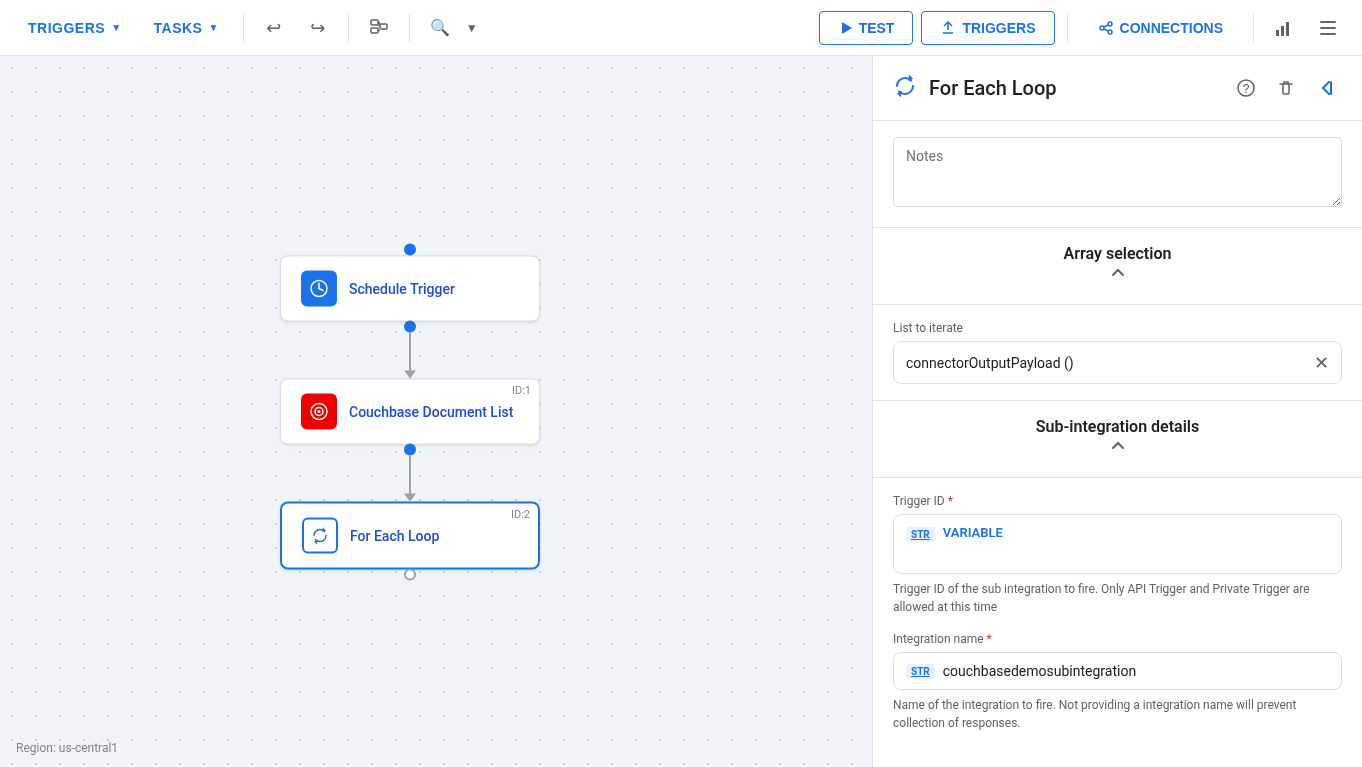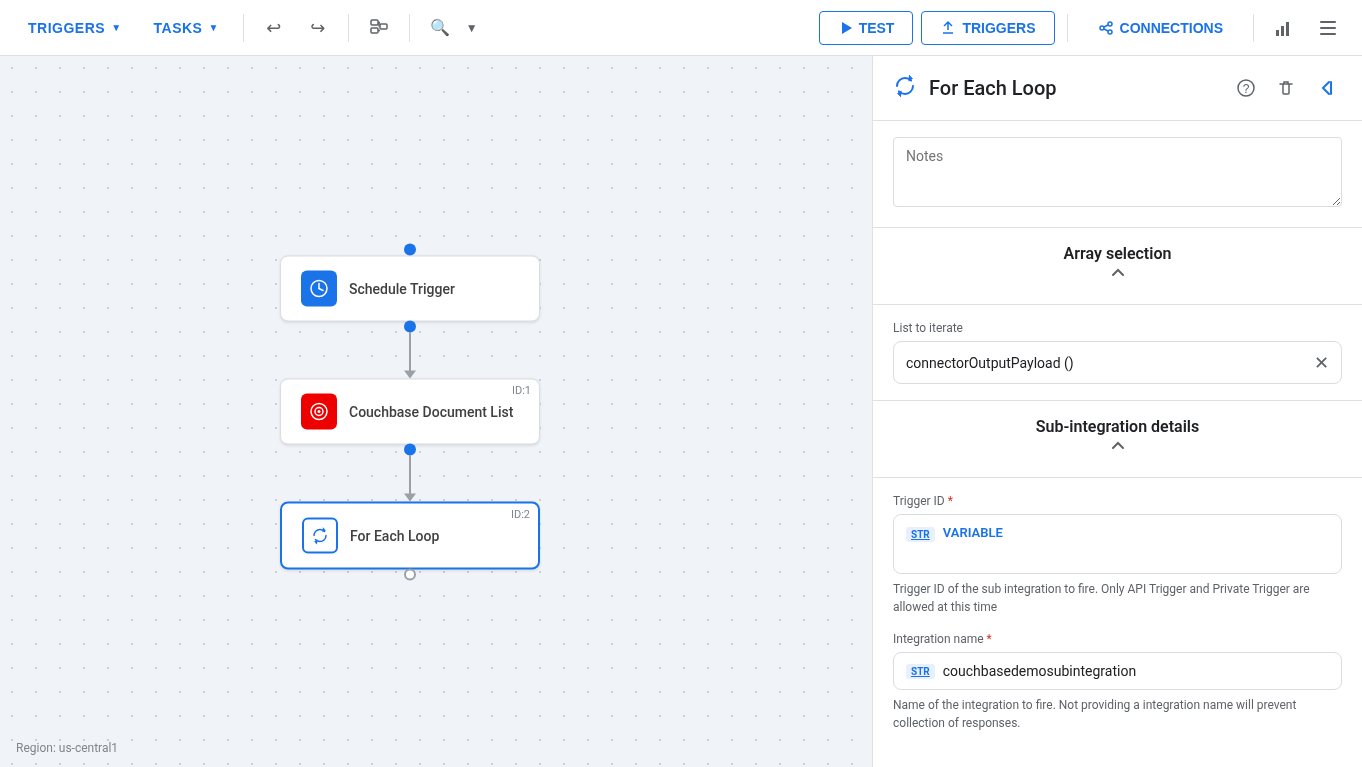--- a/index.html
+++ b/index.html
@@ -158,21 +158,21 @@
       background: #ee0000;
     }
     .node-icon.loop {
       background: transparent;
       border: 2px solid #1a73e8;
       color: #1a73e8;
     }
     .node-label {
       font-size: 14px;
       font-weight: 500;
-      color: #404040;
+      color: #1d4ed8;
     }
     .node-id {
       position: absolute;
       top: 4px;
       right: 8px;
       font-size: 11px;
       color: #80868b;
     }
 
     

